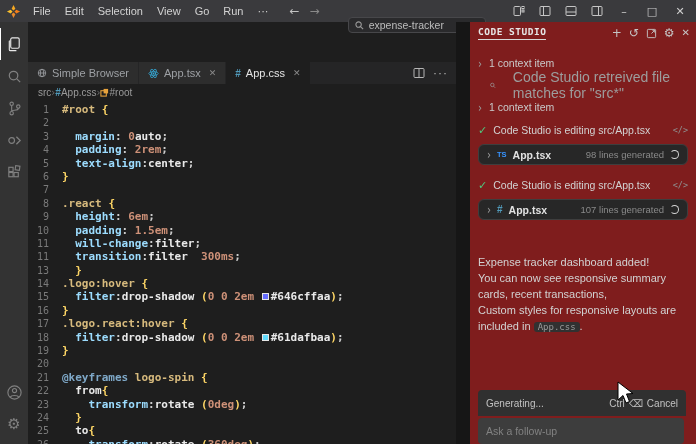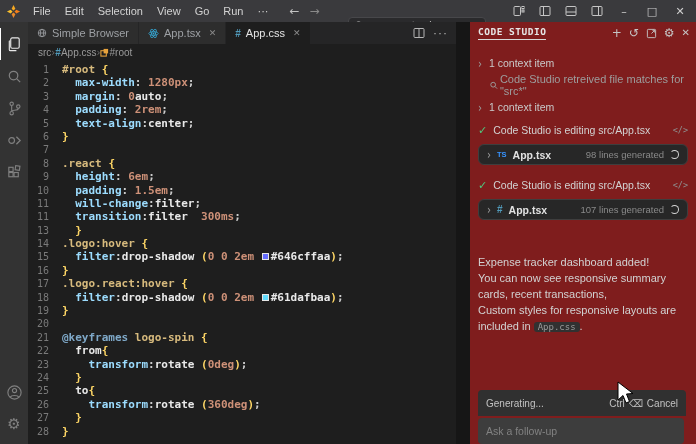--- a/index.html
+++ b/index.html
@@ -22,21 +22,21 @@
 
   
   .main { flex:1; display:flex; min-height:0; }
   .activitybar { width:28px; background:#333333; display:flex; flex-direction:column; align-items:center; padding-top:6px; flex:0 0 28px; }
   .ab-ic { width:28px; height:32px; display:flex; align-items:center; justify-content:center; opacity:.75; }
   .ab-ic.active { opacity:1; border-left:1.5px solid #fff; }
   .ab-bottom { margin-top:auto; display:flex; flex-direction:column; align-items:center; padding-bottom:4px; }
   .glyph { font-family:"DejaVu Sans",sans-serif; }
 
   
-  .editor-col { flex:1; min-width:0; display:flex; flex-direction:column; background:#1e1e1e; }
+  .editor-col { flex:1; min-width:0; display:flex; flex-direction:column; background:#1e1e1e;margin-top:40px; }
   .tabbar { height:22px; background:#252526; display:flex; align-items:stretch; flex:0 0 22px; }
   .tab { display:flex; align-items:center; gap:5px; padding:0 9px; font-size:11px; color:#9da0a4; background:#2d2d2d; border-right:1px solid #252526; }
   .tab.active { background:#1e1e1e; color:#e4e4e4; }
   .tab .close { font-size:9px; color:#8a8a8a; margin-left:3px; font-family:"DejaVu Sans",sans-serif; }
   .tab-icon-hash { color:#519aba; font-weight:bold; font-size:10px; }
   .tabbar-right { margin-left:auto; display:flex; align-items:center; gap:8px; padding-right:8px; color:#b6b6b6; }
   .breadcrumb { height:17px; display:flex; align-items:center; gap:0; padding-left:10px; font-size:10px; color:#9a9a9a; flex:0 0 17px; }
   .bc-sep { color:#6d6d6d; font-family:"DejaVu Sans",sans-serif; }
   .bc-hash { color:#519aba; font-weight:bold; }
 
@@ -58,21 +58,21 @@
   
   .panel { width:226px; flex:0 0 226px; background:#7f1d1d; display:flex; flex-direction:column; min-height:0; }
   .panel-header { height:22px; flex:0 0 22px; display:flex; align-items:center; padding:0 6px 0 8px; }
   .panel-title { font-family:"DejaVu Sans Mono",monospace; font-weight:bold; font-size:9.5px; letter-spacing:.5px; color:#e6e6e6; border-bottom:1px solid #d8d8d8; padding-bottom:2px; }
   .ph-icons { margin-left:auto; display:flex; align-items:center; gap:7px; color:#c5c5c5; }
   .ph-ic { font-size:12px; line-height:1; font-family:"DejaVu Sans",sans-serif; }
 
   .panel-body { flex:1; display:flex; flex-direction:column; padding:8px 8px 0 8px; min-height:0; }
   .ctx-row { display:flex; align-items:center; gap:7px; height:22px; color:#c9c9c9; font-size:10.5px; }
   .chev { color:#9a9a9a; font-size:10px; font-family:"DejaVu Sans",sans-serif; transform:scaleY(1.3); }
-  .search-row { display:flex; align-items:center; gap:2px; height:22px; padding-left:12px; color:#9d9d9d; font-size:11px; }
+  .search-row { display:flex; align-items:center; gap:17px; height:22px; padding-left:12px; color:#9d9d9d; font-size:14px; }
   .edit-row { display:flex; align-items:center; gap:6px; height:24px; color:#d2d2d2; font-size:10.5px; }
   .check { color:#4ec97f; font-size:11px; font-family:"DejaVu Sans",sans-serif; }
   .code-tag { margin-left:auto; color:#8f8f8f; font-size:8.5px; font-family:"DejaVu Sans Mono",monospace; }
   .file-card { height:21px; background:#272727; border:1px solid #3e3e3e; border-radius:6px; display:flex; align-items:center; gap:6px; padding:0 8px; margin:2px 0 8px 0; }
   .file-card .fname { font-size:10.5px; font-weight:bold; color:#e2e2e2; }
   .badge-ts { color:#3794ff; font-size:7.5px; font-weight:bold; }
   .badge-hash { color:#519aba; font-size:10px; font-weight:bold; }
   .card-right { margin-left:auto; display:flex; align-items:center; gap:6px; color:#8a8a8a; font-size:9.5px; }
   .spinner { width:9px; height:9px; border-radius:50%; border:1.5px solid #d6d6d6; border-left-color:transparent; }
 
@@ -245,21 +245,21 @@
         <span>App.css</span>
         <span class="bc-sep">›</span>
         <svg width="9" height="9" viewBox="0 0 10 10">
             <rect x="1" y="3" width="6" height="6" fill="none" stroke="#e8a33d" stroke-width="1.2"></rect>
             <rect x="4" y="1" width="5" height="5" fill="#e8a33d"></rect>
           </svg>
         <span>#root</span>
       </div>
       <div class="code" id="code-lines">
           <div class="code-line"><span class="ln">1</span><span><span class="tk-sel">#root</span><span class="tk-pun"> </span><span class="tk-brace">{</span></span></div>
-          <div class="code-line"><span class="ln">2</span><span><span class="tk-pun">  </span><span class="tk-prop">max-width</span><span class="tk-pun">: </span><span class="tk-num">1280px</span><span class="tk-pun">;</span></span></div>
+          <div class="code-line"><span class="ln">2</span></div>
           <div class="code-line"><span class="ln">3</span><span><span class="tk-pun">  </span><span class="tk-prop">margin</span><span class="tk-pun">: </span><span class="tk-num">0</span><span class="tk-kw">auto</span><span class="tk-pun">;</span></span></div>
           <div class="code-line"><span class="ln">4</span><span><span class="tk-pun">  </span><span class="tk-prop">padding</span><span class="tk-pun">: </span><span class="tk-num">2rem</span><span class="tk-pun">;</span></span></div>
           <div class="code-line"><span class="ln">5</span><span><span class="tk-pun">  </span><span class="tk-prop">text-align</span><span class="tk-pun">:</span><span class="tk-kw">center</span><span class="tk-pun">;</span></span></div>
           <div class="code-line"><span class="ln">6</span><span><span class="tk-brace">}</span></span></div>
           <div class="code-line"><span class="ln">7</span><span></span></div>
           <div class="code-line"><span class="ln">8</span><span><span class="tk-sel">.react</span><span class="tk-pun"> </span><span class="tk-brace">{</span></span></div>
           <div class="code-line"><span class="ln">9</span><span><span class="tk-pun">  </span><span class="tk-prop">height</span><span class="tk-pun">: </span><span class="tk-num">6em</span><span class="tk-pun">;</span></span></div>
           <div class="code-line"><span class="ln">10</span><span><span class="tk-pun">  </span><span class="tk-prop">padding</span><span class="tk-pun">: </span><span class="tk-num">1.5em</span><span class="tk-pun">;</span></span></div>
           <div class="code-line"><span class="ln">11</span><span><span class="tk-pun">  </span><span class="tk-prop">will-change</span><span class="tk-pun">:</span><span class="tk-kw">filter</span><span class="tk-pun">;</span></span></div>
           <div class="code-line"><span class="ln">11</span><span><span class="tk-pun">  </span><span class="tk-prop">transition</span><span class="tk-pun">:</span><span class="tk-kw">filter</span><span class="tk-pun">  </span><span class="tk-num">300ms</span><span class="tk-pun">;</span></span></div>

